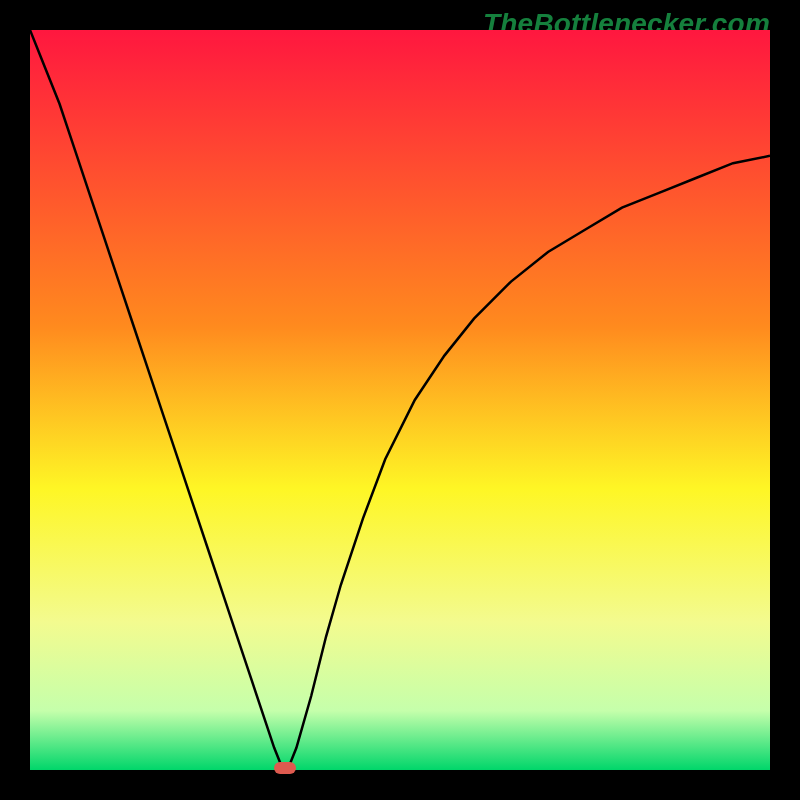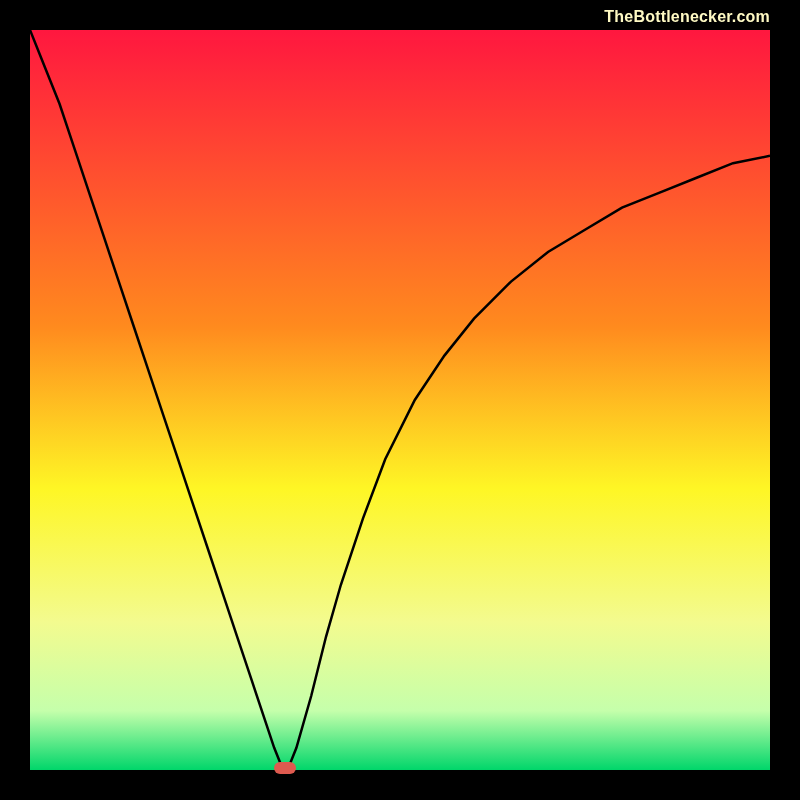--- a/index.html
+++ b/index.html
@@ -23,24 +23,25 @@
     position: absolute;
     left: 30px;
     top: 30px;
     width: 740px;
     height: 740px;
   }
   .water {
     position: absolute;
     top: 8px;
     right: 30px;
-    color: #fef9c3;
-    font-size: 16px;
+    color: #15803d;
+    font-size: 28px;
     font-weight: 600;
     letter-spacing: .2px;
+    font-style: italic;
   }
   .marker {
     position: absolute;
     width: 22px;
     height: 12px;
     border-radius: 6px;
     background: rgba(220,90,80,.9);
   }
 </style>
 </head>

